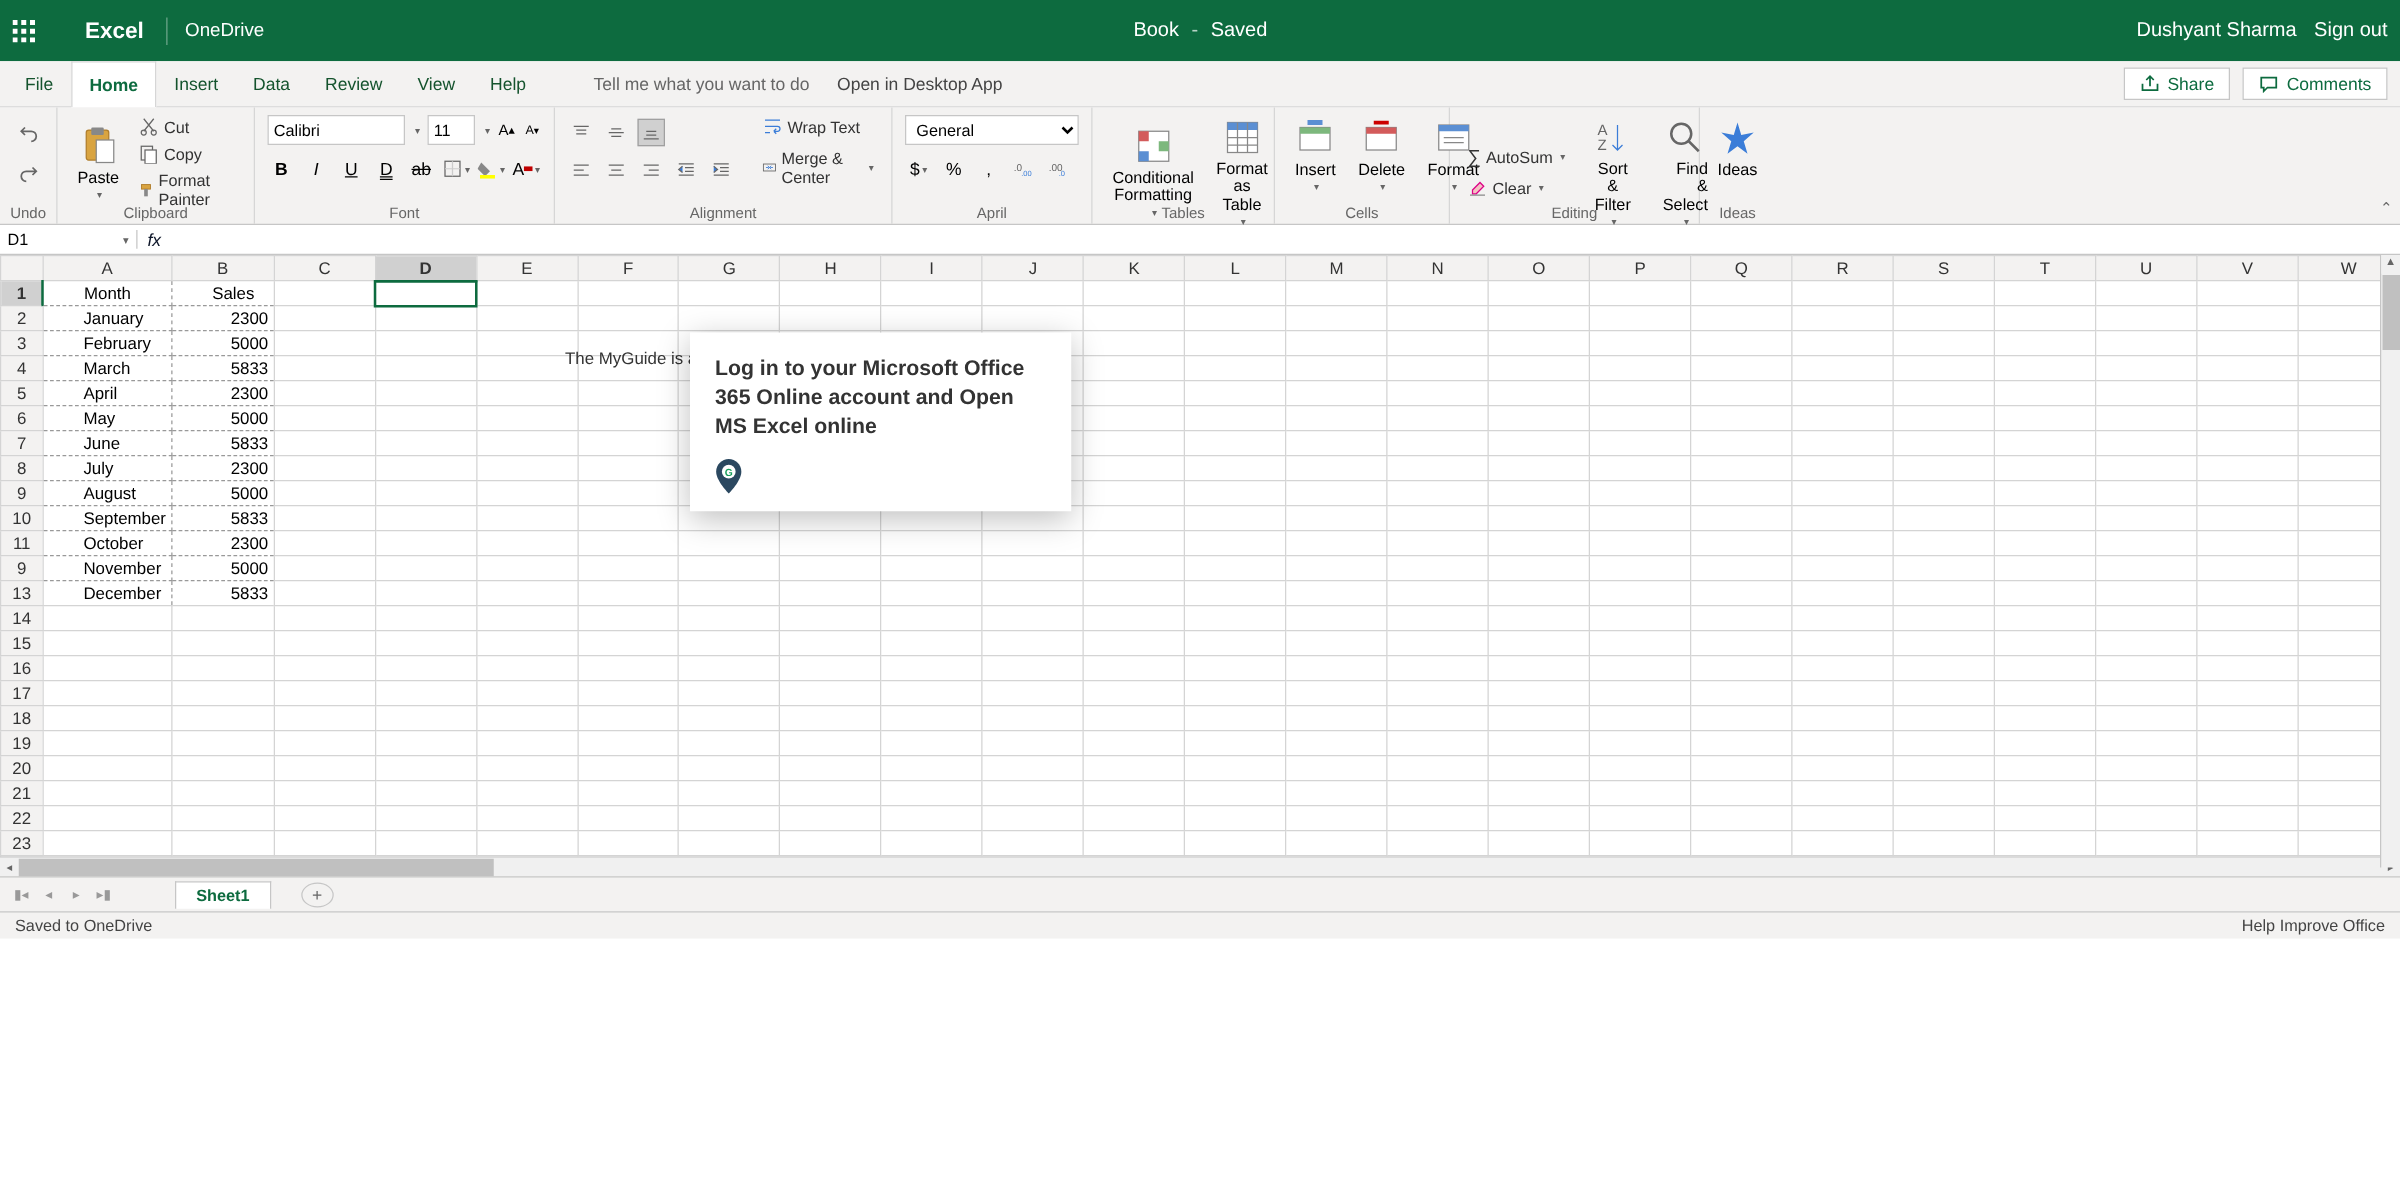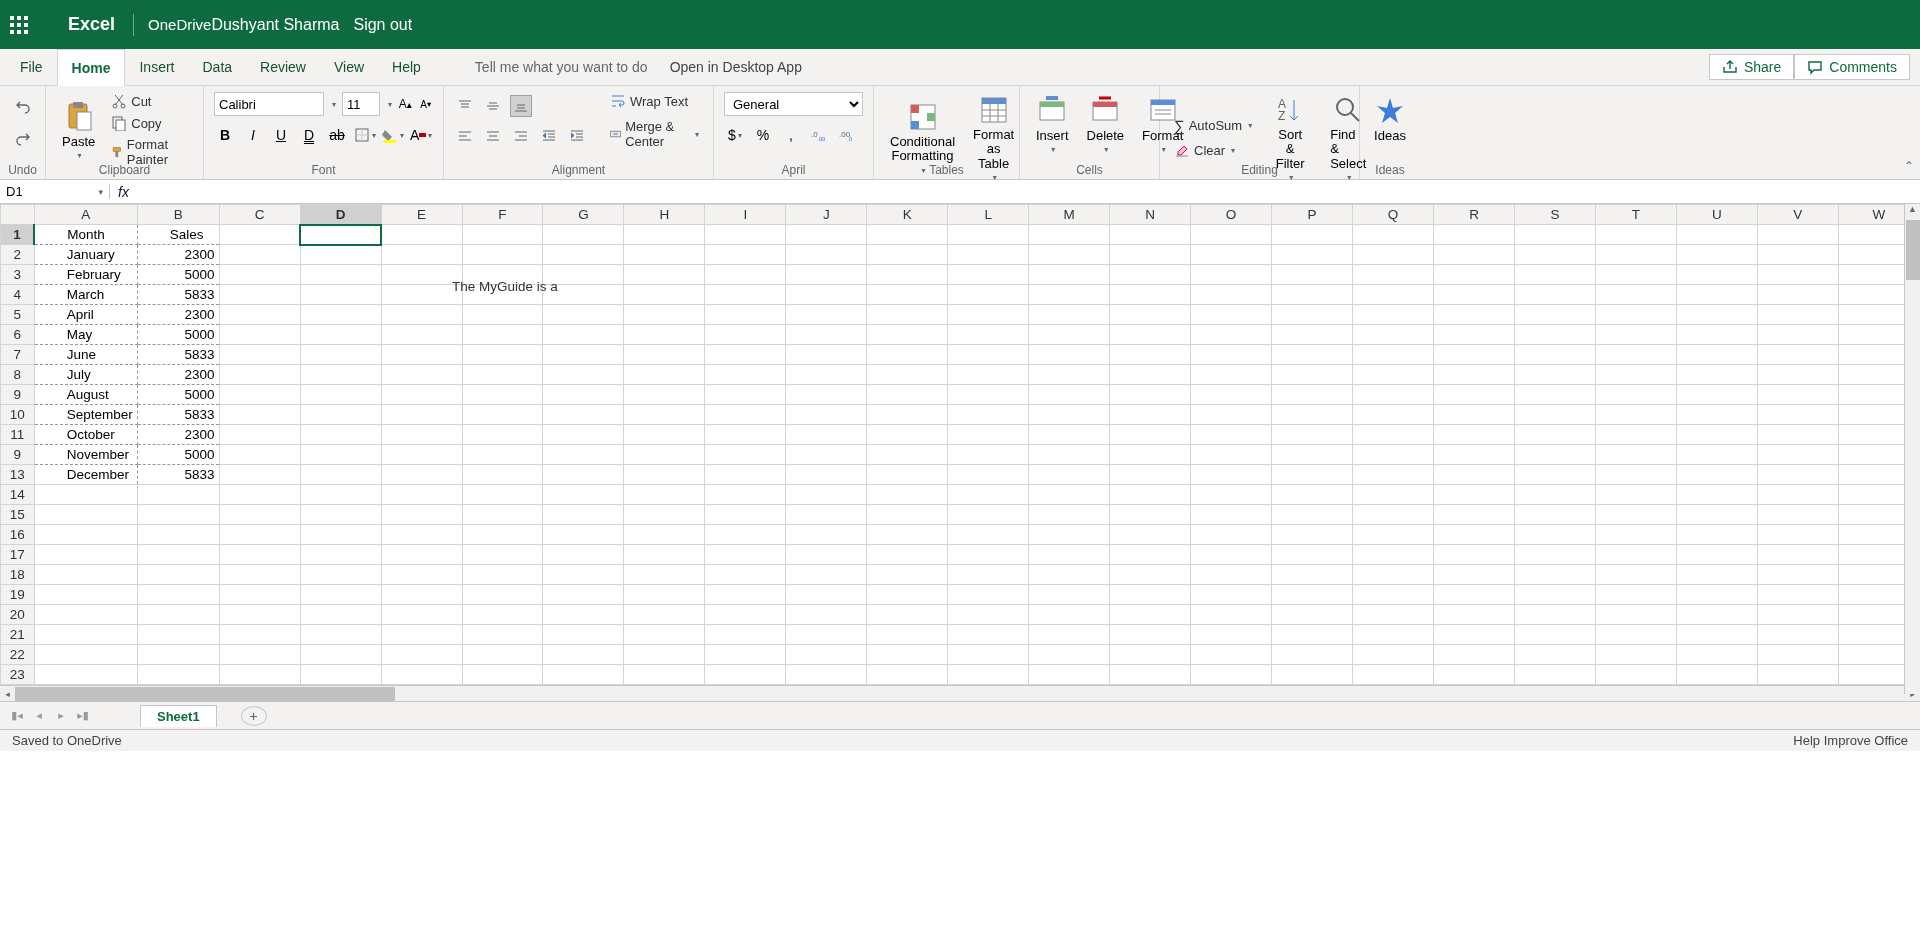--- a/index.html
+++ b/index.html
@@ -16,21 +16,21 @@
 .title-center .dash { color: rgba(255,255,255,.7); }
 .title-right { display: flex; align-items: center; gap: 14px; }
 .title-right span { font-size: 16px; }
 
 
 .menu-bar { background: #f3f2f1; height: 37px; display: flex; align-items: center; border-bottom: 1px solid #d6d6d6; padding-left: 6px; }
 .menu-bar .tab { padding: 0 14px; height: 37px; line-height: 37px; cursor: pointer; color: #14532d; }
 .menu-bar .tab.active { background: #fff; border: 1px solid #d6d6d6; border-bottom: 1px solid #fff; color: #0d6b3f; font-weight: 600; }
 .menu-bar .tell-me { margin-left: 40px; color: #666; }
 .menu-bar .desktop-app { margin-left: 22px; color: #444; }
-.menu-bar .right-btns { margin-left: auto; display: flex; padding-right: 10px; }
+.menu-bar .right-btns { margin-left: auto; display: flex; gap: 10px; padding-right: 10px; }
 .pill-btn { border: 1px solid #c6c6c6; background: #fff; padding: 4px 12px; display: flex; align-items: center; gap: 6px; color: #0d6b3f; cursor: pointer; }
 .pill-btn svg { width: 16px; height: 16px; }
 
 
 .ribbon { background: #f3f2f1; height: 94px; display: flex; border-bottom: 1px solid #c6c6c6; position: relative; }
 .ribbon-group { border-right: 1px solid #d6d6d6; padding: 6px 10px 0; display: flex; flex-direction: column; position: relative; }
 .ribbon-group .group-label { position: absolute; bottom: 2px; left: 0; right: 0; text-align: center; font-size: 12px; color: #666; }
 .ribbon-row { display: flex; align-items: center; gap: 6px; }
 .ribbon-col { display: flex; flex-direction: column; gap: 4px; }
 .small-btn { display: flex; align-items: center; gap: 4px; font-size: 13px; color: #333; cursor: pointer; padding: 1px 4px; }
@@ -107,20 +107,25 @@
           <rect x="14" y="7" width="4" height="4"></rect>
           <rect x="0" y="14" width="4" height="4"></rect>
           <rect x="7" y="14" width="4" height="4"></rect>
           <rect x="14" y="14" width="4" height="4"></rect>
         </g>
       </svg>
   </div>
   <div class="app-name">Excel</div>
   <div class="divider"></div>
   <div class="location">OneDrive</div>
+  <div class="title-center">
+    <span class="book">Book</span>
+    <span class="dash">-</span>
+    <span>Saved</span>
+  </div>
   <div class="title-right">
     <span>Dushyant Sharma</span>
     <span>Sign out</span>
   </div>
 </div>
 
 <div class="menu-bar">
   <div class="tab">File</div>
   <div class="tab active">Home</div>
   <div class="tab">Insert</div>
@@ -472,21 +477,21 @@
             <path d="M20 6v20m-4-4l4 4 4-4" stroke="#3b7dd8" fill="none"></path>
           </svg>
           <span style="text-align:center;line-height:1.1">Sort &amp; Filter</span>
           <span class="drop-arrow">▾</span>
         </div>
       <div class="big-btn">
           <svg viewBox="0 0 32 32">
             <circle cx="13" cy="13" r="8" fill="none" stroke="#666" stroke-width="2"></circle>
             <line x1="19" y1="19" x2="27" y2="27" stroke="#666" stroke-width="2"></line>
           </svg>
-          <span style="text-align:left;line-height:1.1">Find &amp; Select</span>
+          <span style="text-align:right;line-height:1.1">Find &amp; Select</span>
           <span class="drop-arrow">▾</span>
         </div>
     </div>
     <div class="group-label">Editing</div>
   </div>
 
   <div class="ribbon-group" style="width:60px; border-right:none">
     <div class="big-btn">
         <svg viewBox="0 0 32 32">
           <path d="M16 4l3 10 10-2-8 7 3 10-8-6-8 6 3-10-8-7 10 2z" fill="#3b7dd8"></path>
@@ -1182,20 +1187,30 @@
         </tr>
       </tbody>
     </table>
   <div class="scroll-v">
     <div class="arrow">▲</div>
     <div class="thumb"></div>
   </div>
 
   <div class="behind-text" style="left:452px; top:75px">The MyGuide is a</div>
 
+  <div class="popup" style="left:552px; top:62px">
+    <div class="msg">Log in to your Microsoft Office 365 Online account and Open MS Excel online</div>
+    <div class="pin">
+      <svg viewBox="0 0 24 30">
+          <path d="M12 0C6 0 1 5 1 11c0 8 11 19 11 19s11-11 11-19C23 5 18 0 12 0z" fill="#2b4860"></path>
+          <circle cx="12" cy="11" r="6" fill="#fff"></circle>
+          <text x="12" y="15" text-anchor="middle" font-size="9" font-weight="bold" fill="#1a9e5c">G</text>
+        </svg>
+    </div>
+  </div>
 </div>
 
 <div class="scroll-h">
   <div class="arrow">◂</div>
   <div class="track">
       <div class="thumb"></div>
     </div>
   <div class="arrow">▸</div>
 </div>
 

